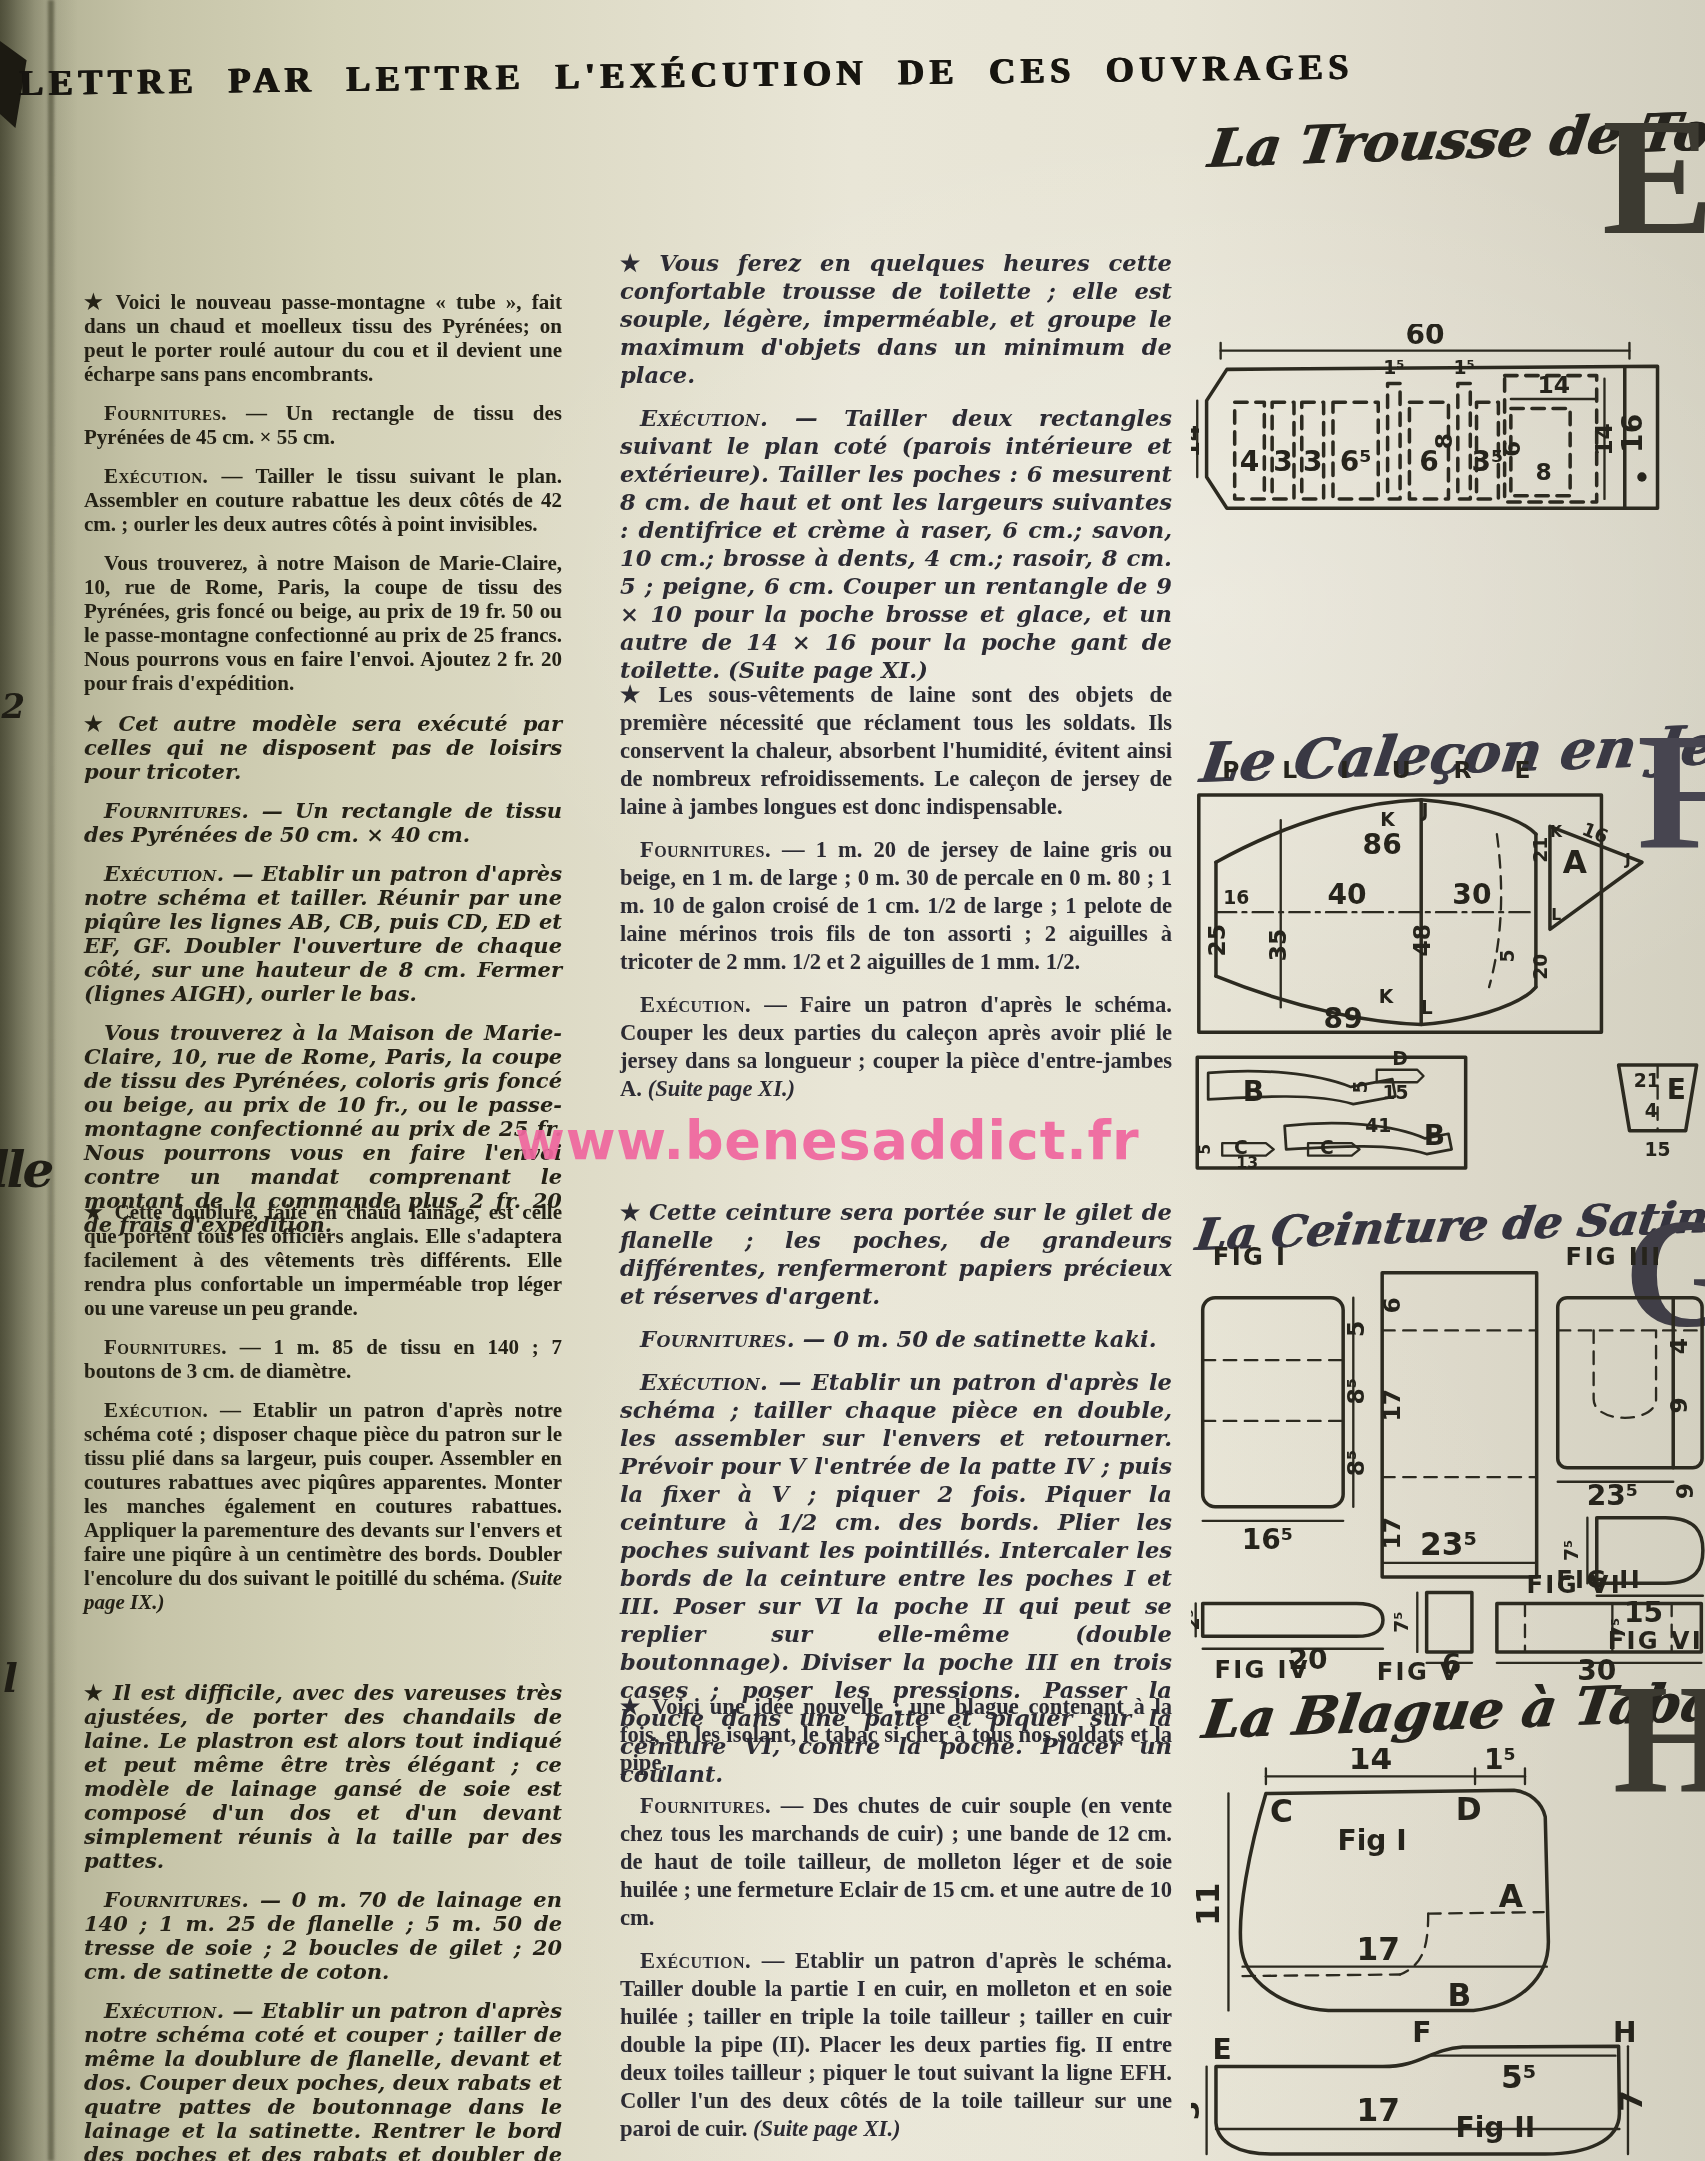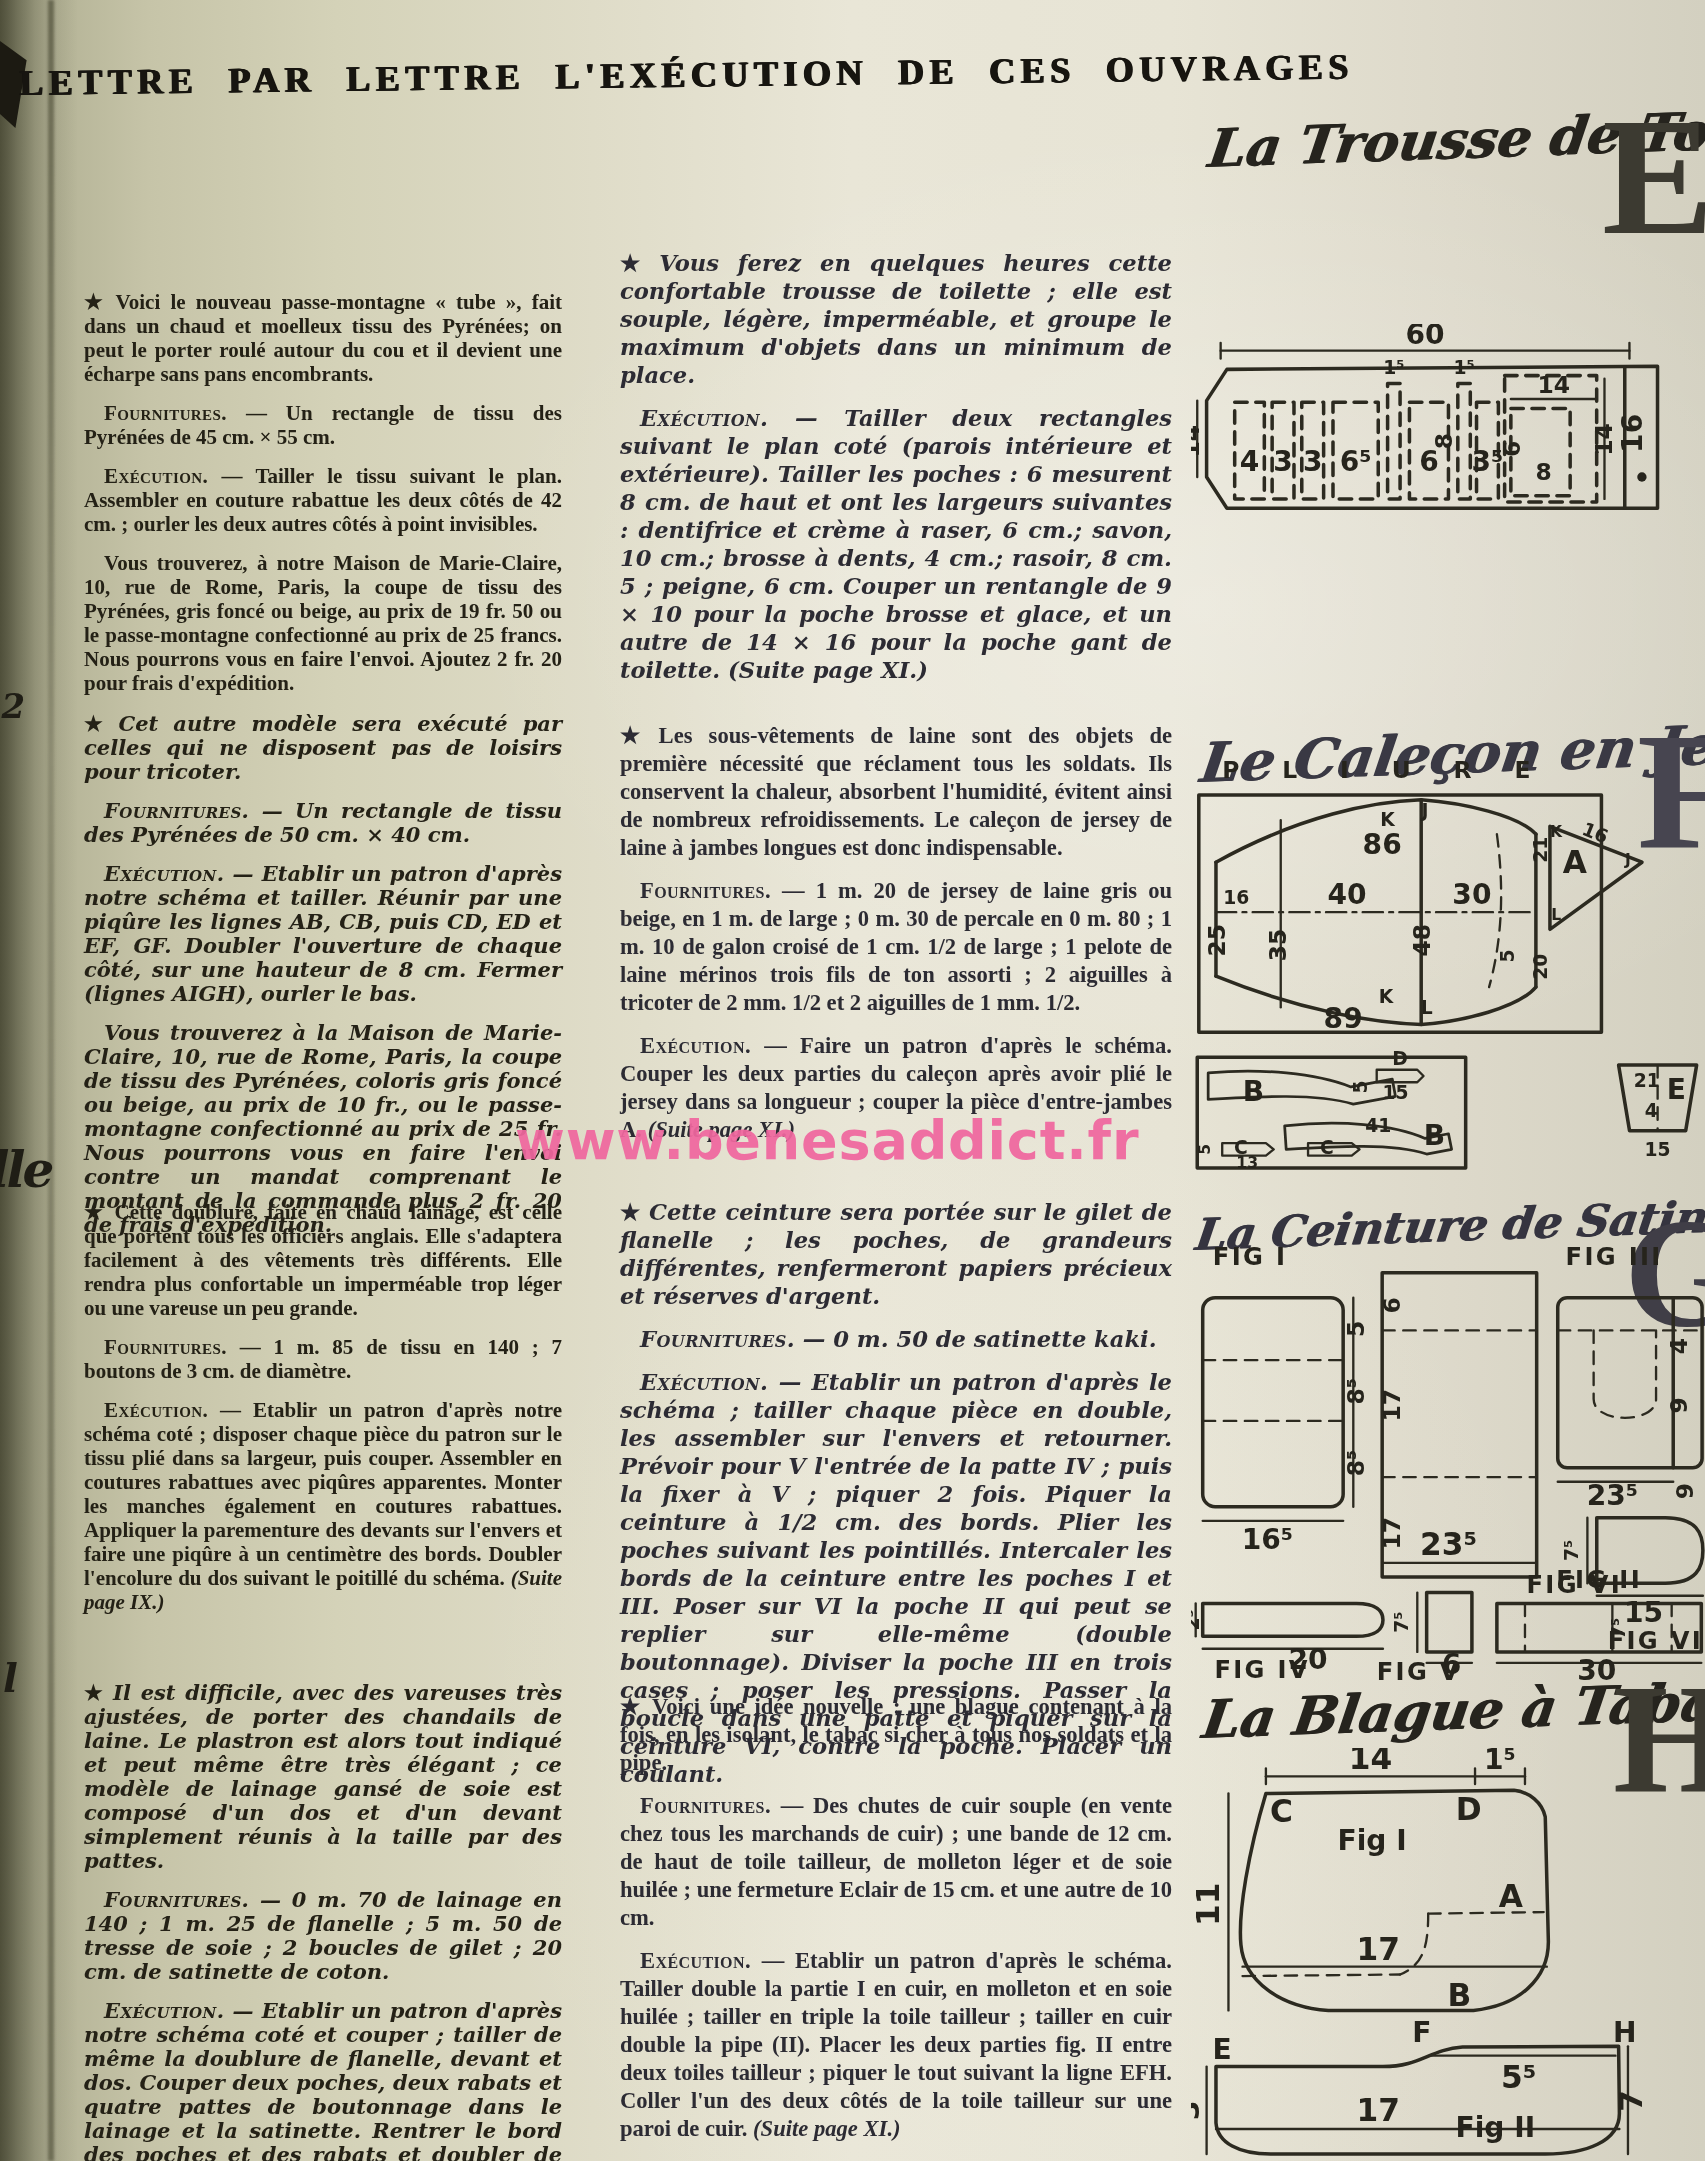--- a/index.html
+++ b/index.html
@@ -16,21 +16,21 @@
   .wedge{position:absolute;left:0;top:41px;width:26.6px;height:87px;background:#1c1a12;
     clip-path:polygon(0 0,100% 22%,58% 100%,0 84%)}
   .headline{position:absolute;left:19px;top:62px;font-family:"Liberation Serif",serif;font-weight:700;
     font-size:36px;letter-spacing:5.5px;word-spacing:15.6px;color:#171510;transform:rotate(-0.7deg);
     transform-origin:left;white-space:nowrap;text-shadow:1.1px 0 #171510,-0.5px 0 #171510}
   .art{position:absolute;text-align:justify;color:#242116}
   .c1{left:69px;width:508px;font-size:21px;line-height:24px;font-family:"Liberation Serif",serif;font-weight:700}
   .c2{left:605px;width:582px;font-size:22.6px;line-height:28px;font-family:"Liberation Serif",serif;font-weight:700;color:#2c2b33}
   .it{font-family:"DejaVu Serif",serif;font-style:italic}
   .l1{top:275px}.l2{top:697px}.l3{top:1185px}.l4{top:1666px}
-  .m1{top:234px}.m2{top:707px}.m3{top:1183px}.m4{top:1678px}
+  .m1{top:234px}.m2{top:666px}.m3{top:1183px}.m4{top:1678px}
   .art p{margin:15px}
   .supply,.exec,.post{text-indent:20px}
   .sc{font-variant:small-caps;letter-spacing:0.4px}
   .star{font-style:normal;margin-right:7.8px}
   .suite{font-style:italic}
   .sec-title{position:absolute;font-family:"DejaVu Serif",serif;font-style:italic;font-weight:700;color:#26241e;
     transform:skewX(-10deg) rotate(-2deg);transform-origin:left;white-space:nowrap;text-shadow:1.2px 0 currentColor}
   .t-e{left:1209px;top:117px;font-size:53px}
   .t-f{left:1201px;top:730px;font-size:55px;color:#3a3944}
   .t-g{left:1196px;top:1209px;font-size:44px;color:#35343f}

